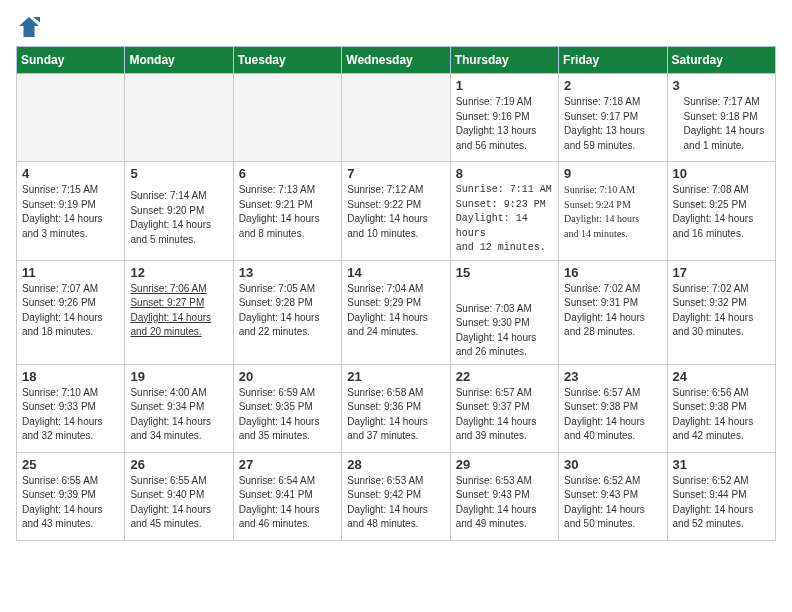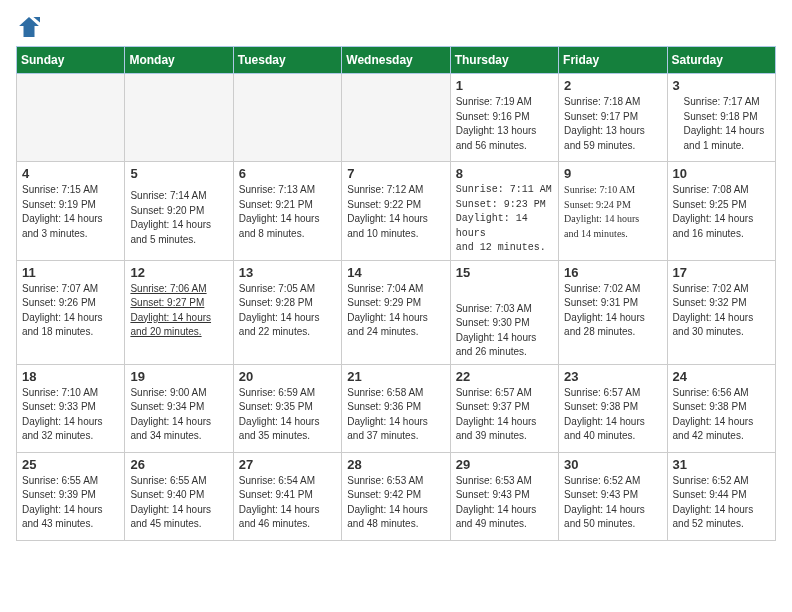--- a/index.html
+++ b/index.html
@@ -243,21 +243,21 @@
       <tr>
         <td>
           <span class="day-num">18</span>
           <div class="day-info" style="white-space: pre-line;">Sunrise: 7:10 AM
 Sunset: 9:33 PM
 Daylight: 14 hours
 and 32 minutes.</div>
         </td>
         <td>
           <span class="day-num">19</span>
-          <div class="day-info" style="white-space: pre-line;">Sunrise: 9:00 AM
+          <div class="day-info" style="white-space: pre-line;">Sunrise: 4:00 AM
 Sunset: 9:34 PM
 Daylight: 14 hours
 and 34 minutes.</div>
         </td>
         <td>
           <span class="day-num">20</span>
           <div class="day-info" style="white-space: pre-line;">Sunrise: 6:59 AM
 Sunset: 9:35 PM
 Daylight: 14 hours
 and 35 minutes.</div>

